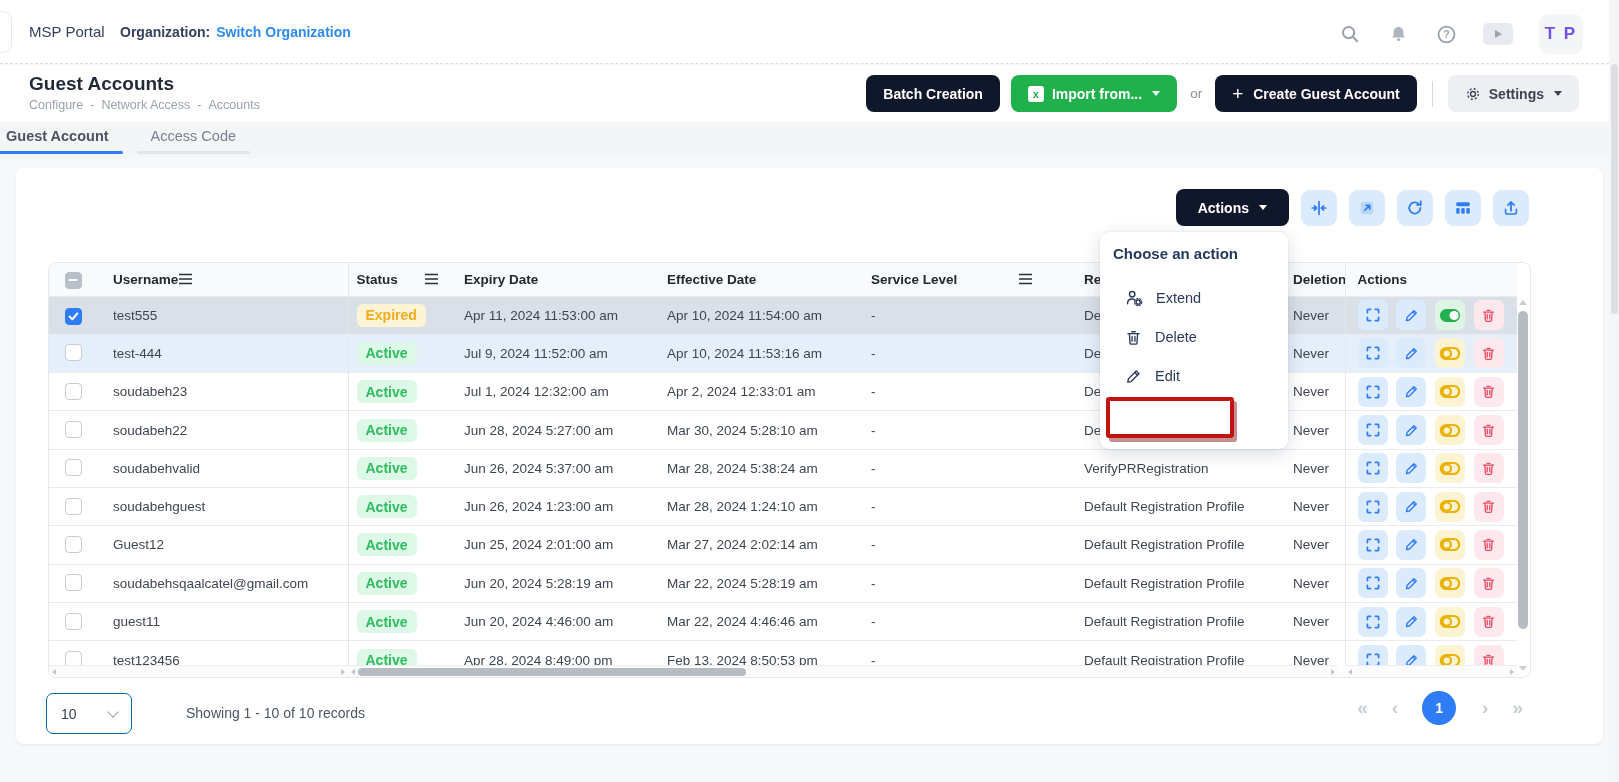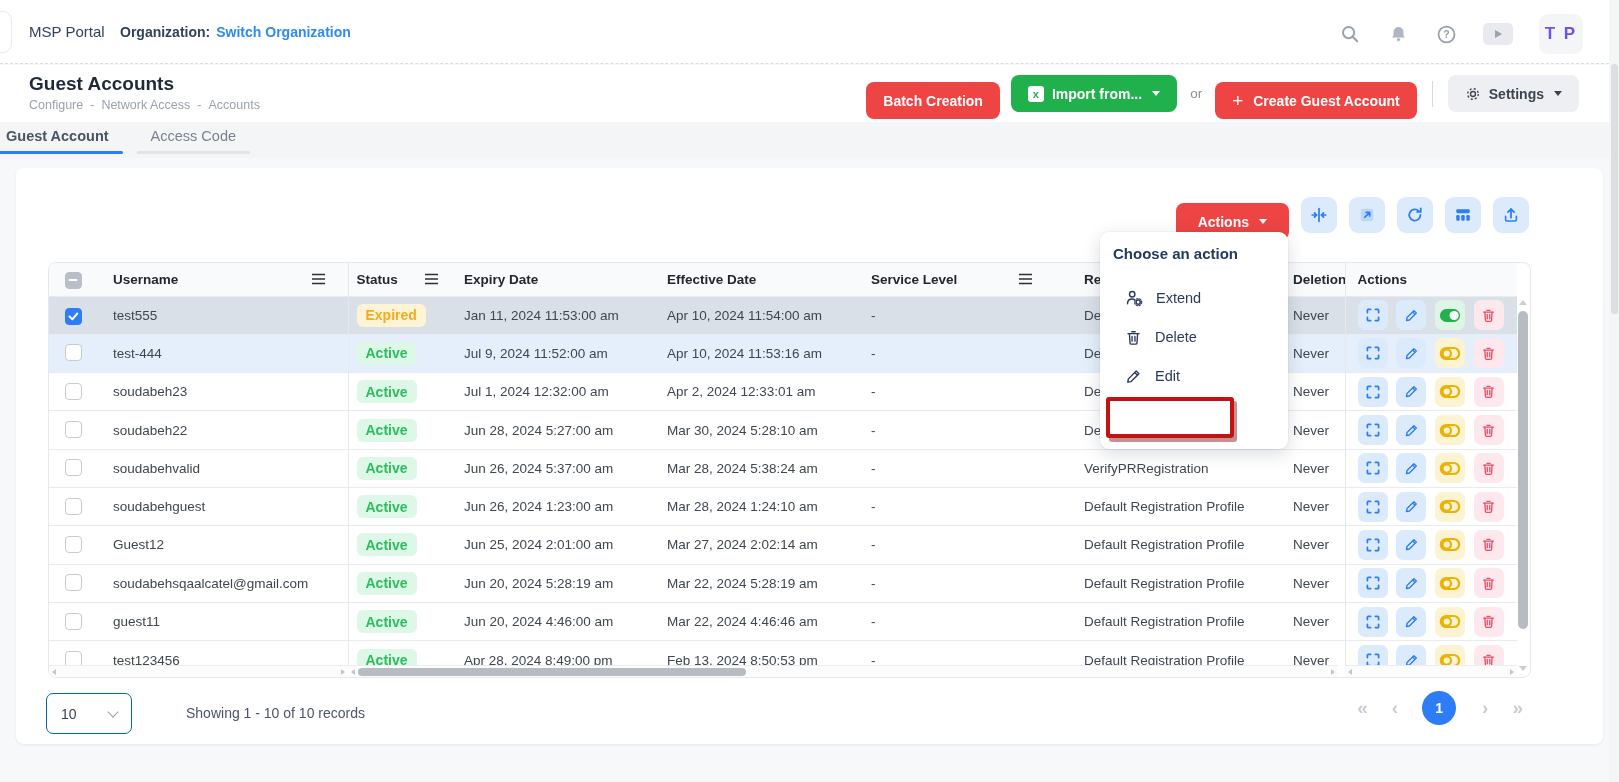--- a/index.html
+++ b/index.html
@@ -16,21 +16,21 @@
   .video-chip { width:30px; height:22px; background:#e8eaef; border-radius:5px; display:flex; align-items:center; justify-content:center; cursor:pointer; }
   .avatar { width:44px; height:40px; background:#f4f5f7; border-radius:9px; display:flex; align-items:center; justify-content:center; font-size:17px; font-weight:bold; color:#7052e8; letter-spacing:2px; cursor:pointer; }
 
   
   .pagehead { position:absolute; left:0; top:65px; width:1619px; height:57px; background:#fff; }
   .ptitle { position:absolute; left:29px; top:8px; font-size:19px; font-weight:bold; color:#1f2937; }
   .crumbs { position:absolute; left:29px; top:33px; font-size:12.5px; color:#9aa2ad; }
   .crumbs span.sep { margin:0 7px; }
   .hbtns { position:absolute; right:40px; top:10px; display:flex; align-items:center; gap:11px; height:37px; }
   .btn { height:37px; border:none; border-radius:8px; font-family:inherit; font-size:14px; font-weight:bold; cursor:pointer; display:inline-flex; align-items:center; justify-content:center; padding:0 17px; gap:8px; }
-  .btn-blue { background:#ef4444; color:#fff;margin-top:14px; }
+  .btn-blue { background:#0f172a; color:#fff; }
   .btn-green { background:#21b14c; color:#fff; }
   .btn-gray { background:#edeff2; color:#3c4453; }
   .or-lbl { color:#8a8f98; font-size:13.5px; margin:0 2px; }
   .vdiv { width:1px; height:26px; background:#d6d9de; margin:0 4px; }
   .caret { width:0; height:0; border-left:4.5px solid transparent; border-right:4.5px solid transparent; border-top:5px solid currentColor; display:inline-block; margin-left:2px; }
   .xls { width:16px; height:16px; background:#fff; border-radius:3px; color:#21b14c; font-size:11px; font-weight:bold; display:inline-flex; align-items:center; justify-content:center; }
   .plus { font-size:19px; font-weight:normal; margin-right:2px; }
 
   
   .tabbar { position:absolute; left:0; top:122px; width:1619px; height:36px; background:#f4f5f6; display:flex; align-items:flex-start; }
@@ -238,21 +238,21 @@
           <col style="width:172px">
       </colgroup>
       <thead>
         <tr>
           <th class="col-cb"><span class="cb ind">
                 <svg width="10" height="10" viewBox="0 0 10 10">
                   <path d="M1.5 5h7" stroke="#fff" stroke-width="2" stroke-linecap="round"></path>
                 </svg>
               </span></th>
           <th class="col-user">
-              <span class="hflex" style="justify-content:space-between; padding-right:14px;">
+              <span class="hflex" style="justify-content:flex-start; padding-right:14px;">
                 <span>Username</span>
                 <svg width="15" height="12" viewBox="0 0 15 12">
                   <path d="M1 1.5h13M1 6h13M1 10.5h13" stroke="#2b2f36" stroke-width="1.7"></path>
                 </svg>
               </span>
             </th>
           <th class="col-status">
               <span class="hflex" style="gap:26px;text-align:right;">
                 <span>Status</span>
                 <svg width="15" height="12" viewBox="0 0 15 12">
@@ -277,21 +277,21 @@
       </thead>
       <tbody>
   <tr class="sel">
     <td class="col-cb"><span class="cb checked">
                 <svg width="11" height="9" viewBox="0 0 11 9">
                   <path d="M1.5 4.5l2.8 2.8 5-5.8" stroke="#fff" stroke-width="2" fill="none" stroke-linecap="round" stroke-linejoin="round"></path>
                 </svg>
               </span></td>
     <td class="col-user">test555</td>
     <td class="col-status"><span class="badge Expired">Expired</span></td>
-    <td class="col-exp">Jan 11, 2024 11:53:00 am</td>
+    <td class="col-exp">Apr 11, 2024 11:53:00 am</td>
     <td class="col-eff">Apr 10, 2024 11:54:00 am</td>
     <td class="col-svc">-</td>
     <td class="col-reg">Default Registration Profile</td>
     <td class="col-del">Never</td>
     <td class="col-act">
       <span class="ab blue">
                 <svg width="16" height="16" viewBox="0 0 20 20" fill="none" stroke="#2e7cf6" stroke-width="2.2" stroke-linecap="round">
                   <path d="M3 7V4.2A1.2 1.2 0 0 1 4.2 3H7"></path>
                   <path d="M13 3h2.8A1.2 1.2 0 0 1 17 4.2V7"></path>
                   <path d="M17 13v2.8a1.2 1.2 0 0 1-1.2 1.2H13"></path>

